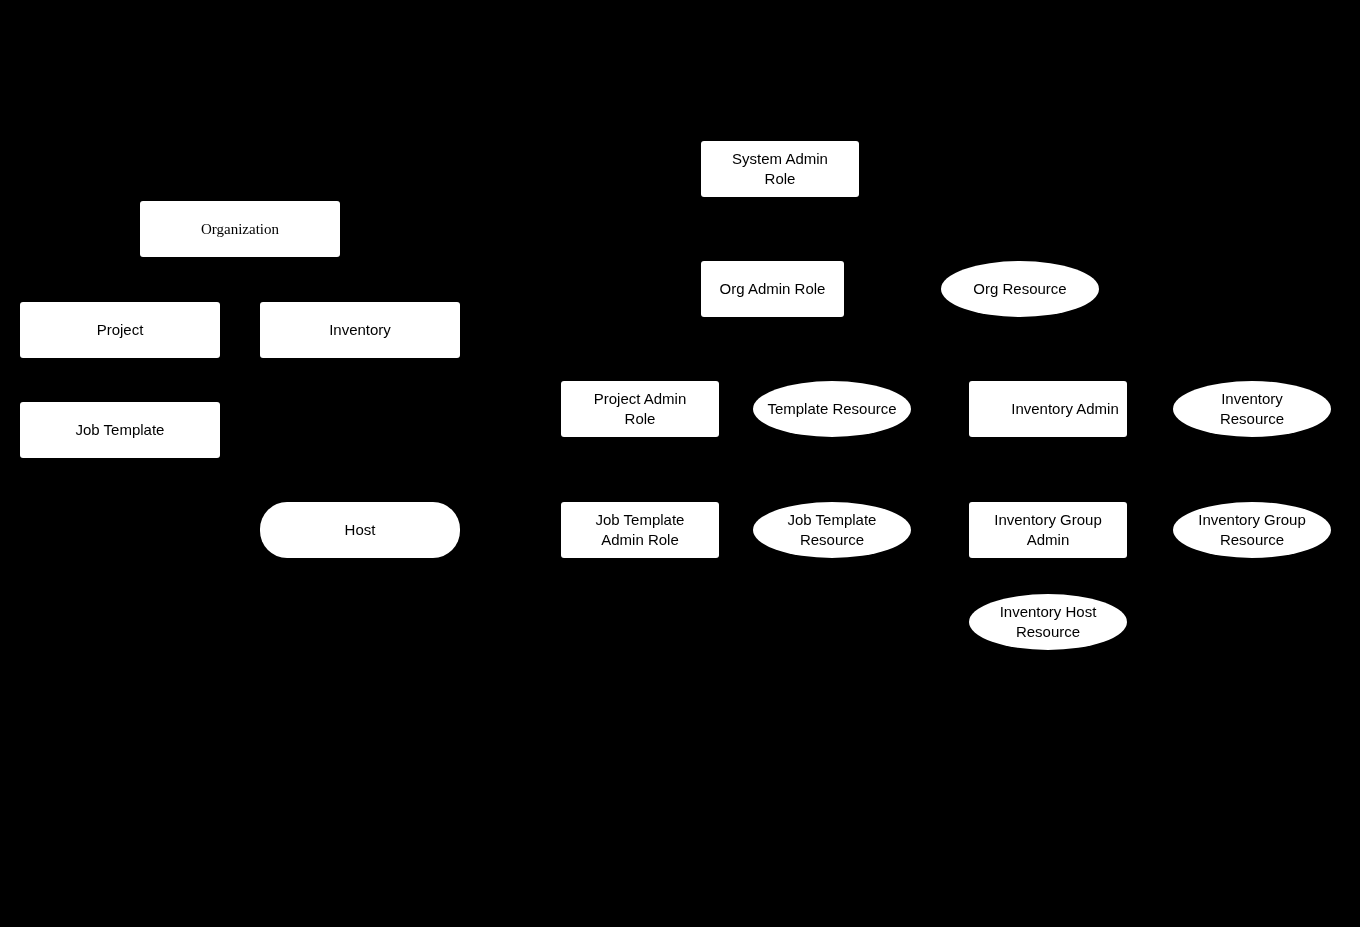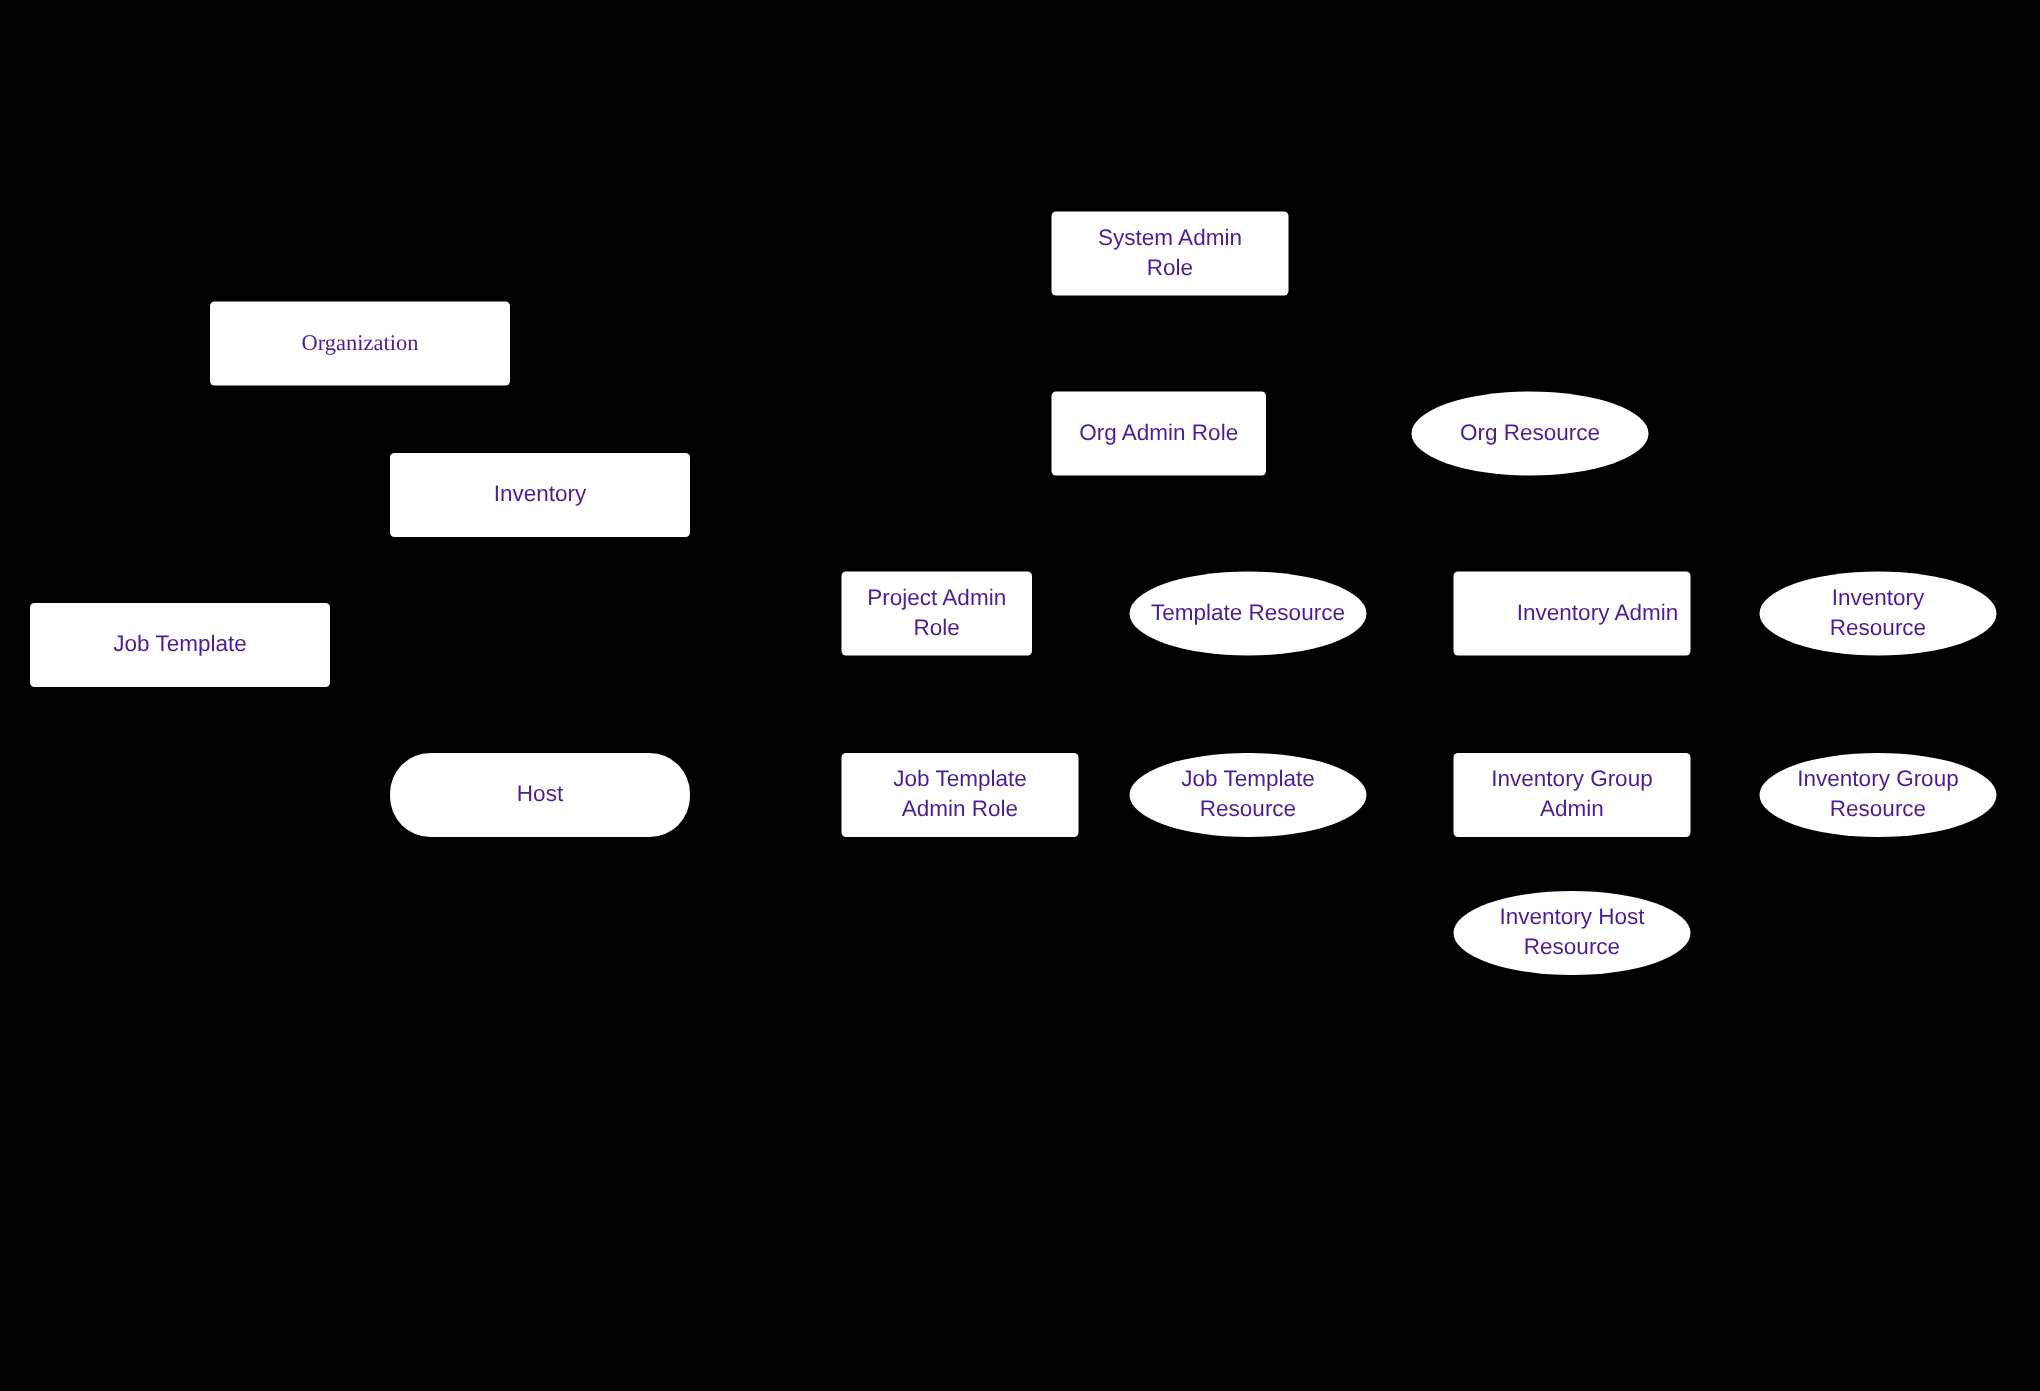--- a/index.html
+++ b/index.html
@@ -11,21 +11,21 @@
     position: relative;
     width: 1360px;
     height: 927px;
     background: #000000;
     overflow: hidden;
     font-family: "Liberation Sans", sans-serif;
   }
   .node {
     position: absolute;
     background: #ffffff;
-    color: #4c1d95;
+    color: #000000;
     display: flex;
     align-items: center;
     justify-content: center;
     text-align: center;
     font-size: 15px;
     line-height: 20px;
     box-sizing: border-box;
     padding: 2px 6px;
     white-space: pre-line;
   }
@@ -35,30 +35,31 @@
   .ellipse {
     border-radius: 50%/50%;
   }
 </style>
 </head>
 <body>
 
 <div id="canvas">
 
   <div class="node rect" style="left:140px;top:201px;width:200px;height:56px;font-family:Liberation Serif, serif;">Organization</div>
+  <div class="node rect" style="left:20px;top:302px;width:200px;height:56px;">Project</div>
   <div class="node rect" style="left:260px;top:302px;width:200px;height:56px;">Inventory</div>
   <div class="node rect" style="left:20px;top:402px;width:200px;height:56px;">Job Template</div>
   <div class="node rect" style="left:260px;top:502px;width:200px;height:56px;border-radius:27px;">Host</div>
 
   <div class="node rect" style="left:701px;top:141px;width:158px;height:56px;">System Admin
 Role</div>
   <div class="node rect" style="left:701px;top:261px;width:143px;height:56px;">Org Admin Role</div>
   <div class="node ellipse" style="left:941px;top:261px;width:158px;height:56px;">Org Resource</div>
 
-  <div class="node rect" style="left:561px;top:381px;width:127px;height:56px;">Project Admin
+  <div class="node rect" style="left:561px;top:381px;width:158px;height:56px;">Project Admin
 Role</div>
   <div class="node ellipse" style="left:753px;top:381px;width:158px;height:56px;">Template Resource</div>
   <div class="node rect" style="left:969px;top:381px;width:158px;height:56px;padding-left:40px;">Inventory Admin</div>
   <div class="node ellipse" style="left:1173px;top:381px;width:158px;height:56px;">Inventory
 Resource</div>
 
   <div class="node rect" style="left:561px;top:502px;width:158px;height:56px;">Job Template
 Admin Role</div>
   <div class="node ellipse" style="left:753px;top:502px;width:158px;height:56px;">Job Template
 Resource</div>

